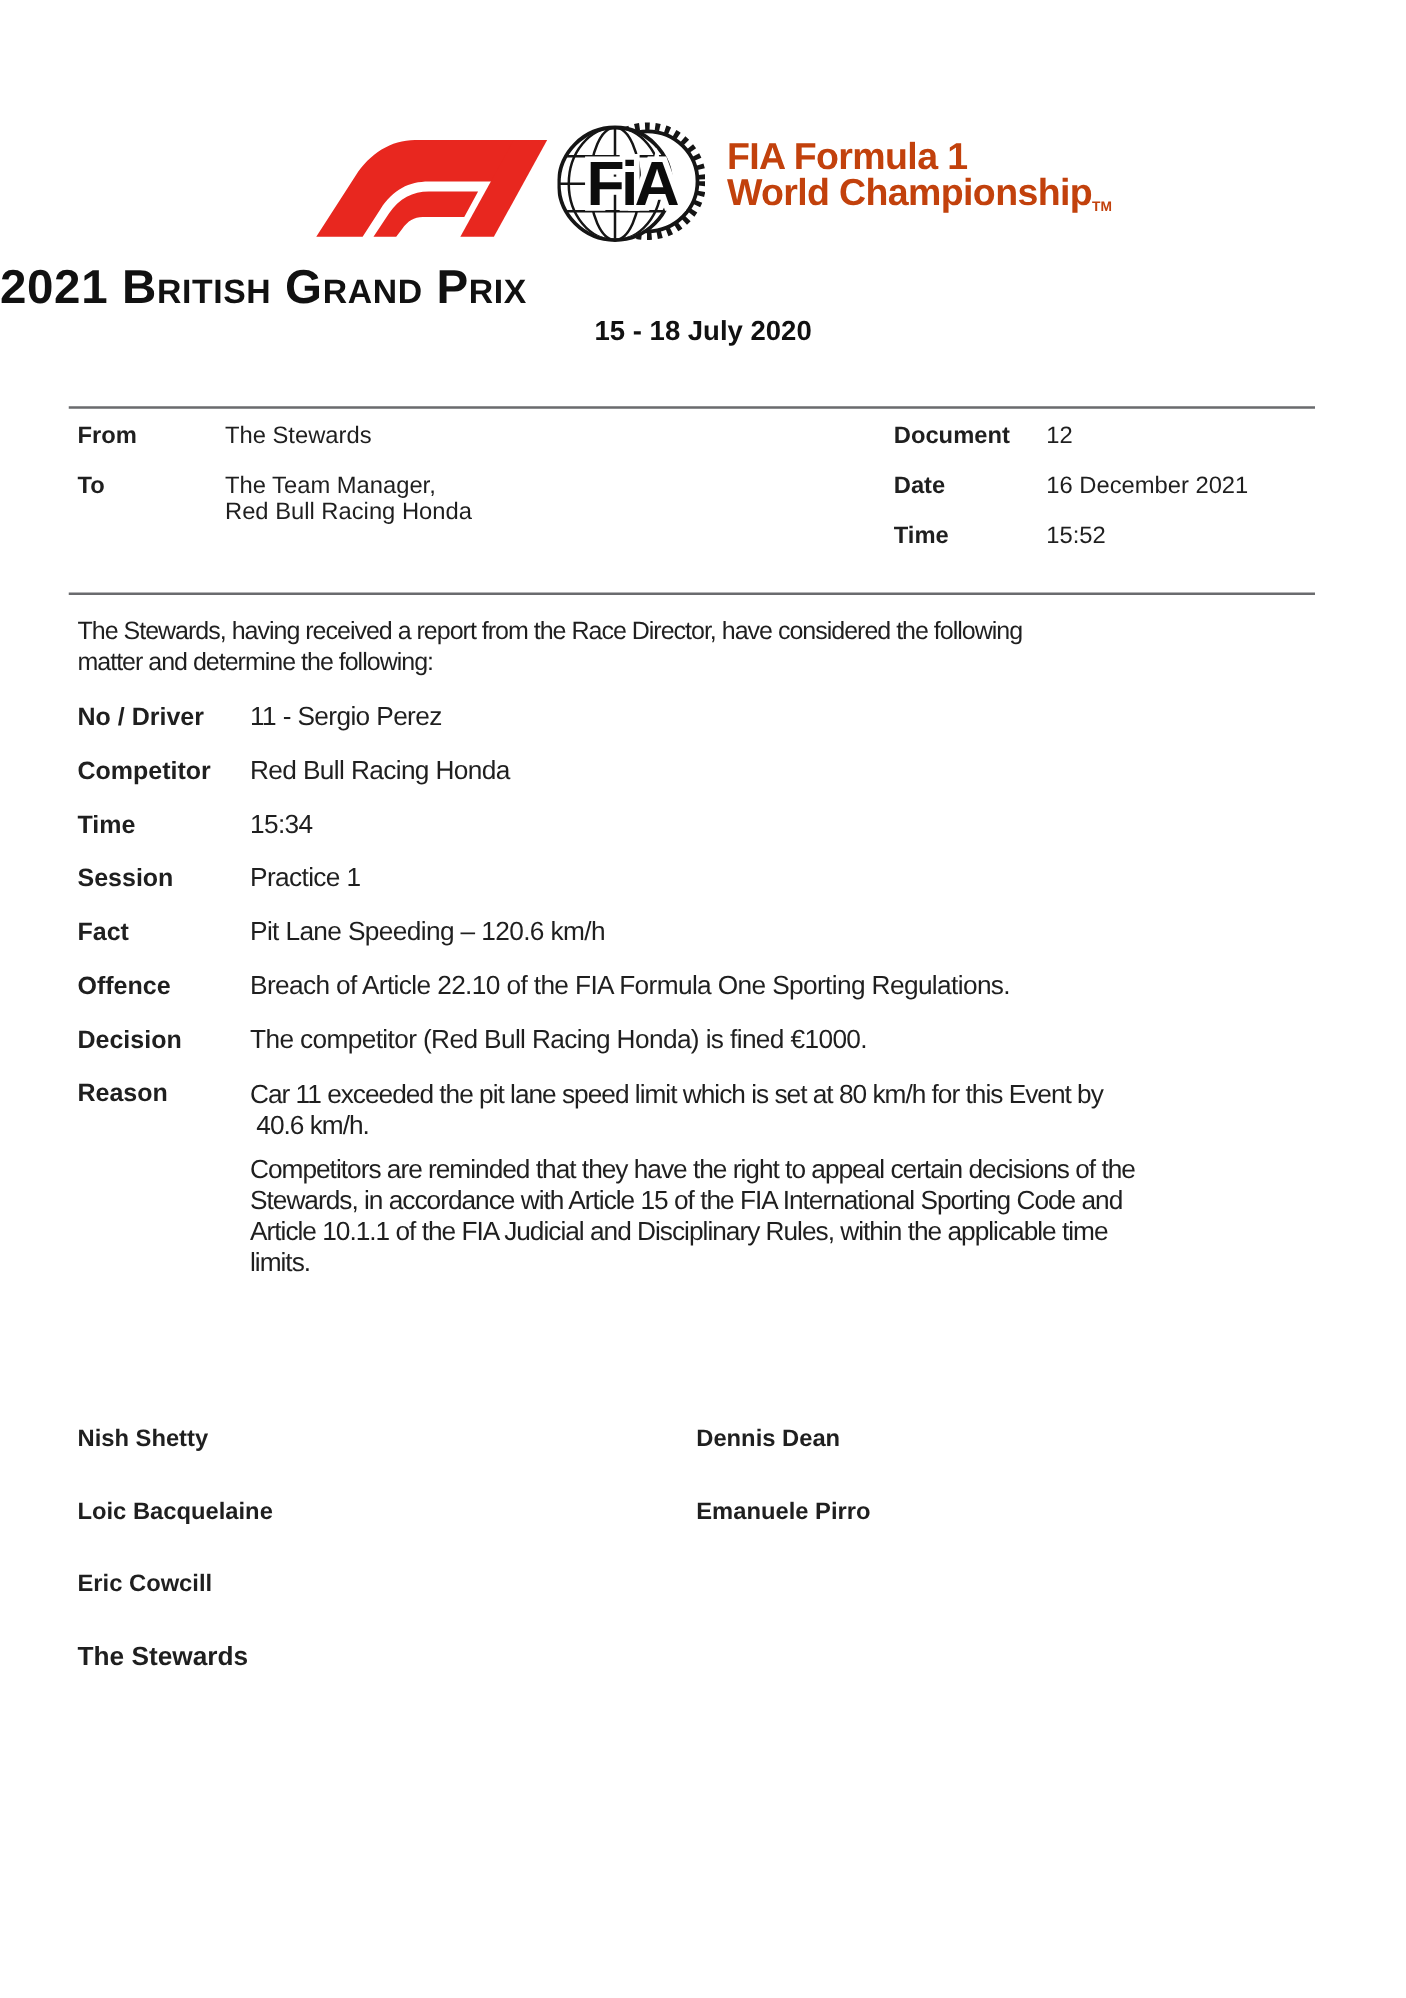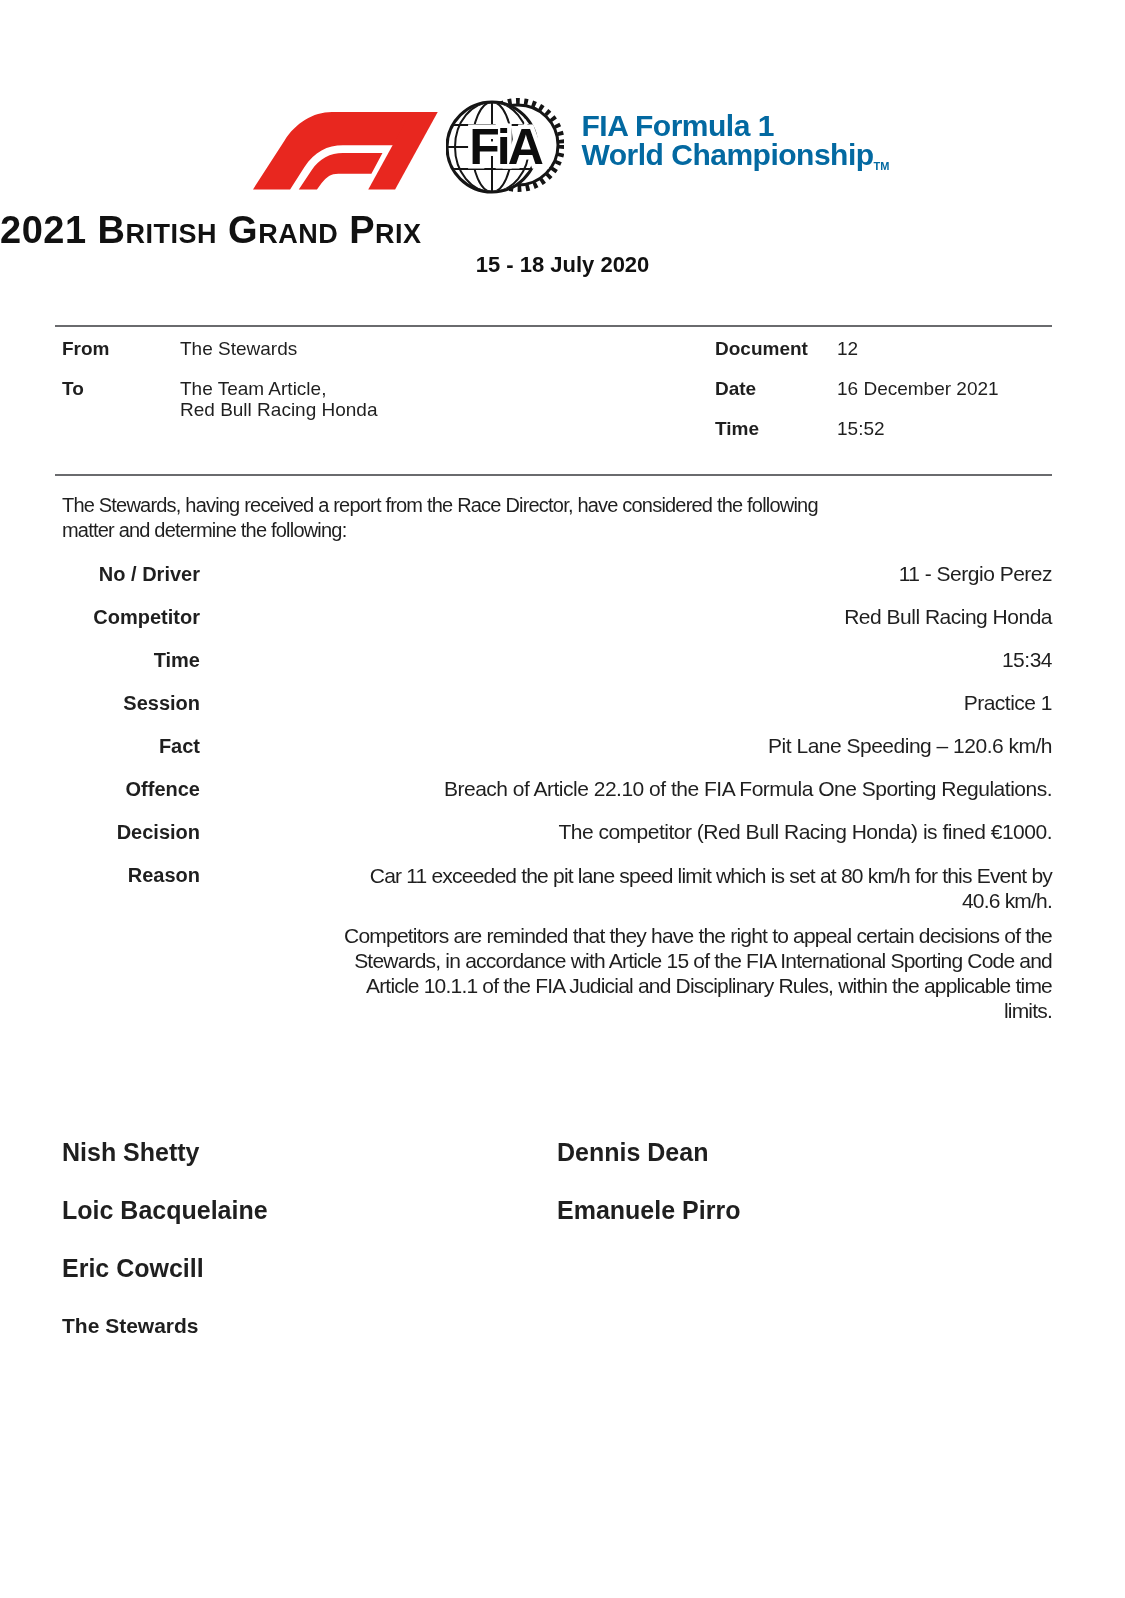--- a/index.html
+++ b/index.html
@@ -14,21 +14,21 @@
 
   
   .logo-row{
     position:absolute;top:94px;left:12px;right:0;
     display:flex;justify-content:center;align-items:center;gap:8px;
   }
   .f1-mark svg{display:block;}
   .fia-mark svg{display:block;}
   .fia-wordmark{
     font-weight:bold;font-size:30px;line-height:29px;
-    letter-spacing:-0.5px;color:#0369a1;margin-left:10px;white-space:nowrap;
+    letter-spacing:-0.5px;color:#c2410c;margin-left:10px;white-space:nowrap;
   }
   .tm{font-size:11px;font-weight:bold;vertical-align:-5px;letter-spacing:0;}
 
   
   .title{
     position:absolute;top:208px;left:0;width:100%;
     text-align:left;font-weight:bold;font-size:38px;line-height:44px;
     font-variant:small-caps;letter-spacing:0.5px;color:#111;
   }
   .subtitle{
@@ -47,31 +47,31 @@
   .meta-row{display:grid;grid-template-columns:118px 1fr;line-height:21px;margin-bottom:19px;}
   .meta-right .meta-row{grid-template-columns:122px 1fr;}
   .meta-label{font-weight:bold;}
   .pre{white-space:pre-wrap;}
 
   
   .intro{
     position:absolute;top:493px;left:62px;width:990px;
     font-size:20px;line-height:25px;letter-spacing:-0.8px;white-space:pre;
   }
-  .fields{position:absolute;top:562px;left:62px;width:990px;text-align:right;}
+  .fields{position:absolute;top:562px;left:62px;width:990px;}
   .frow{display:grid;grid-template-columns:138px 1fr;line-height:24px;margin-bottom:19px;}
   .flabel{font-weight:bold;font-size:20px;}
   .fvalue{font-size:21px;letter-spacing:-0.5px;}
   .para{font-size:21px;line-height:25px;letter-spacing:-0.8px;white-space:pre;}
   .para + .para{margin-top:10px;}
 
   
   .signatures{position:absolute;top:1140px;left:62px;width:990px;}
   .sig-row{display:grid;grid-template-columns:495px 1fr;line-height:24px;margin-bottom:34px;}
-  .sig-name{font-weight:bold;font-size:25px;}
+  .sig-name{font-weight:bold;font-size:19px;}
   .sig-footer{font-weight:bold;font-size:21px;line-height:24px;}
 </style>
 </head>
 <body>
 
 <div class="page">
 
   <div class="logo-row">
     <span class="f1-mark">
       <svg width="190" height="90" viewBox="0 0 240 114" xmlns="http://www.w3.org/2000/svg">
@@ -115,21 +115,21 @@
   <div class="rule rule-1"></div>
   <div class="rule rule-2"></div>
 
   <div class="meta-left">
     <div class="meta-row">
       <span class="meta-label">From</span>
       <span class="meta-value">The Stewards</span>
     </div>
     <div class="meta-row">
       <span class="meta-label">To</span>
-      <span class="meta-value pre">The Team Article,
+      <span class="meta-value pre">The Team Manager,
 Red Bull Racing Honda</span>
     </div>
   </div>
   <div class="meta-right">
     <div class="meta-row">
       <span class="meta-label">Document</span>
       <span class="meta-value">12</span>
     </div>
     <div class="meta-row">
       <span class="meta-label">Date</span>

